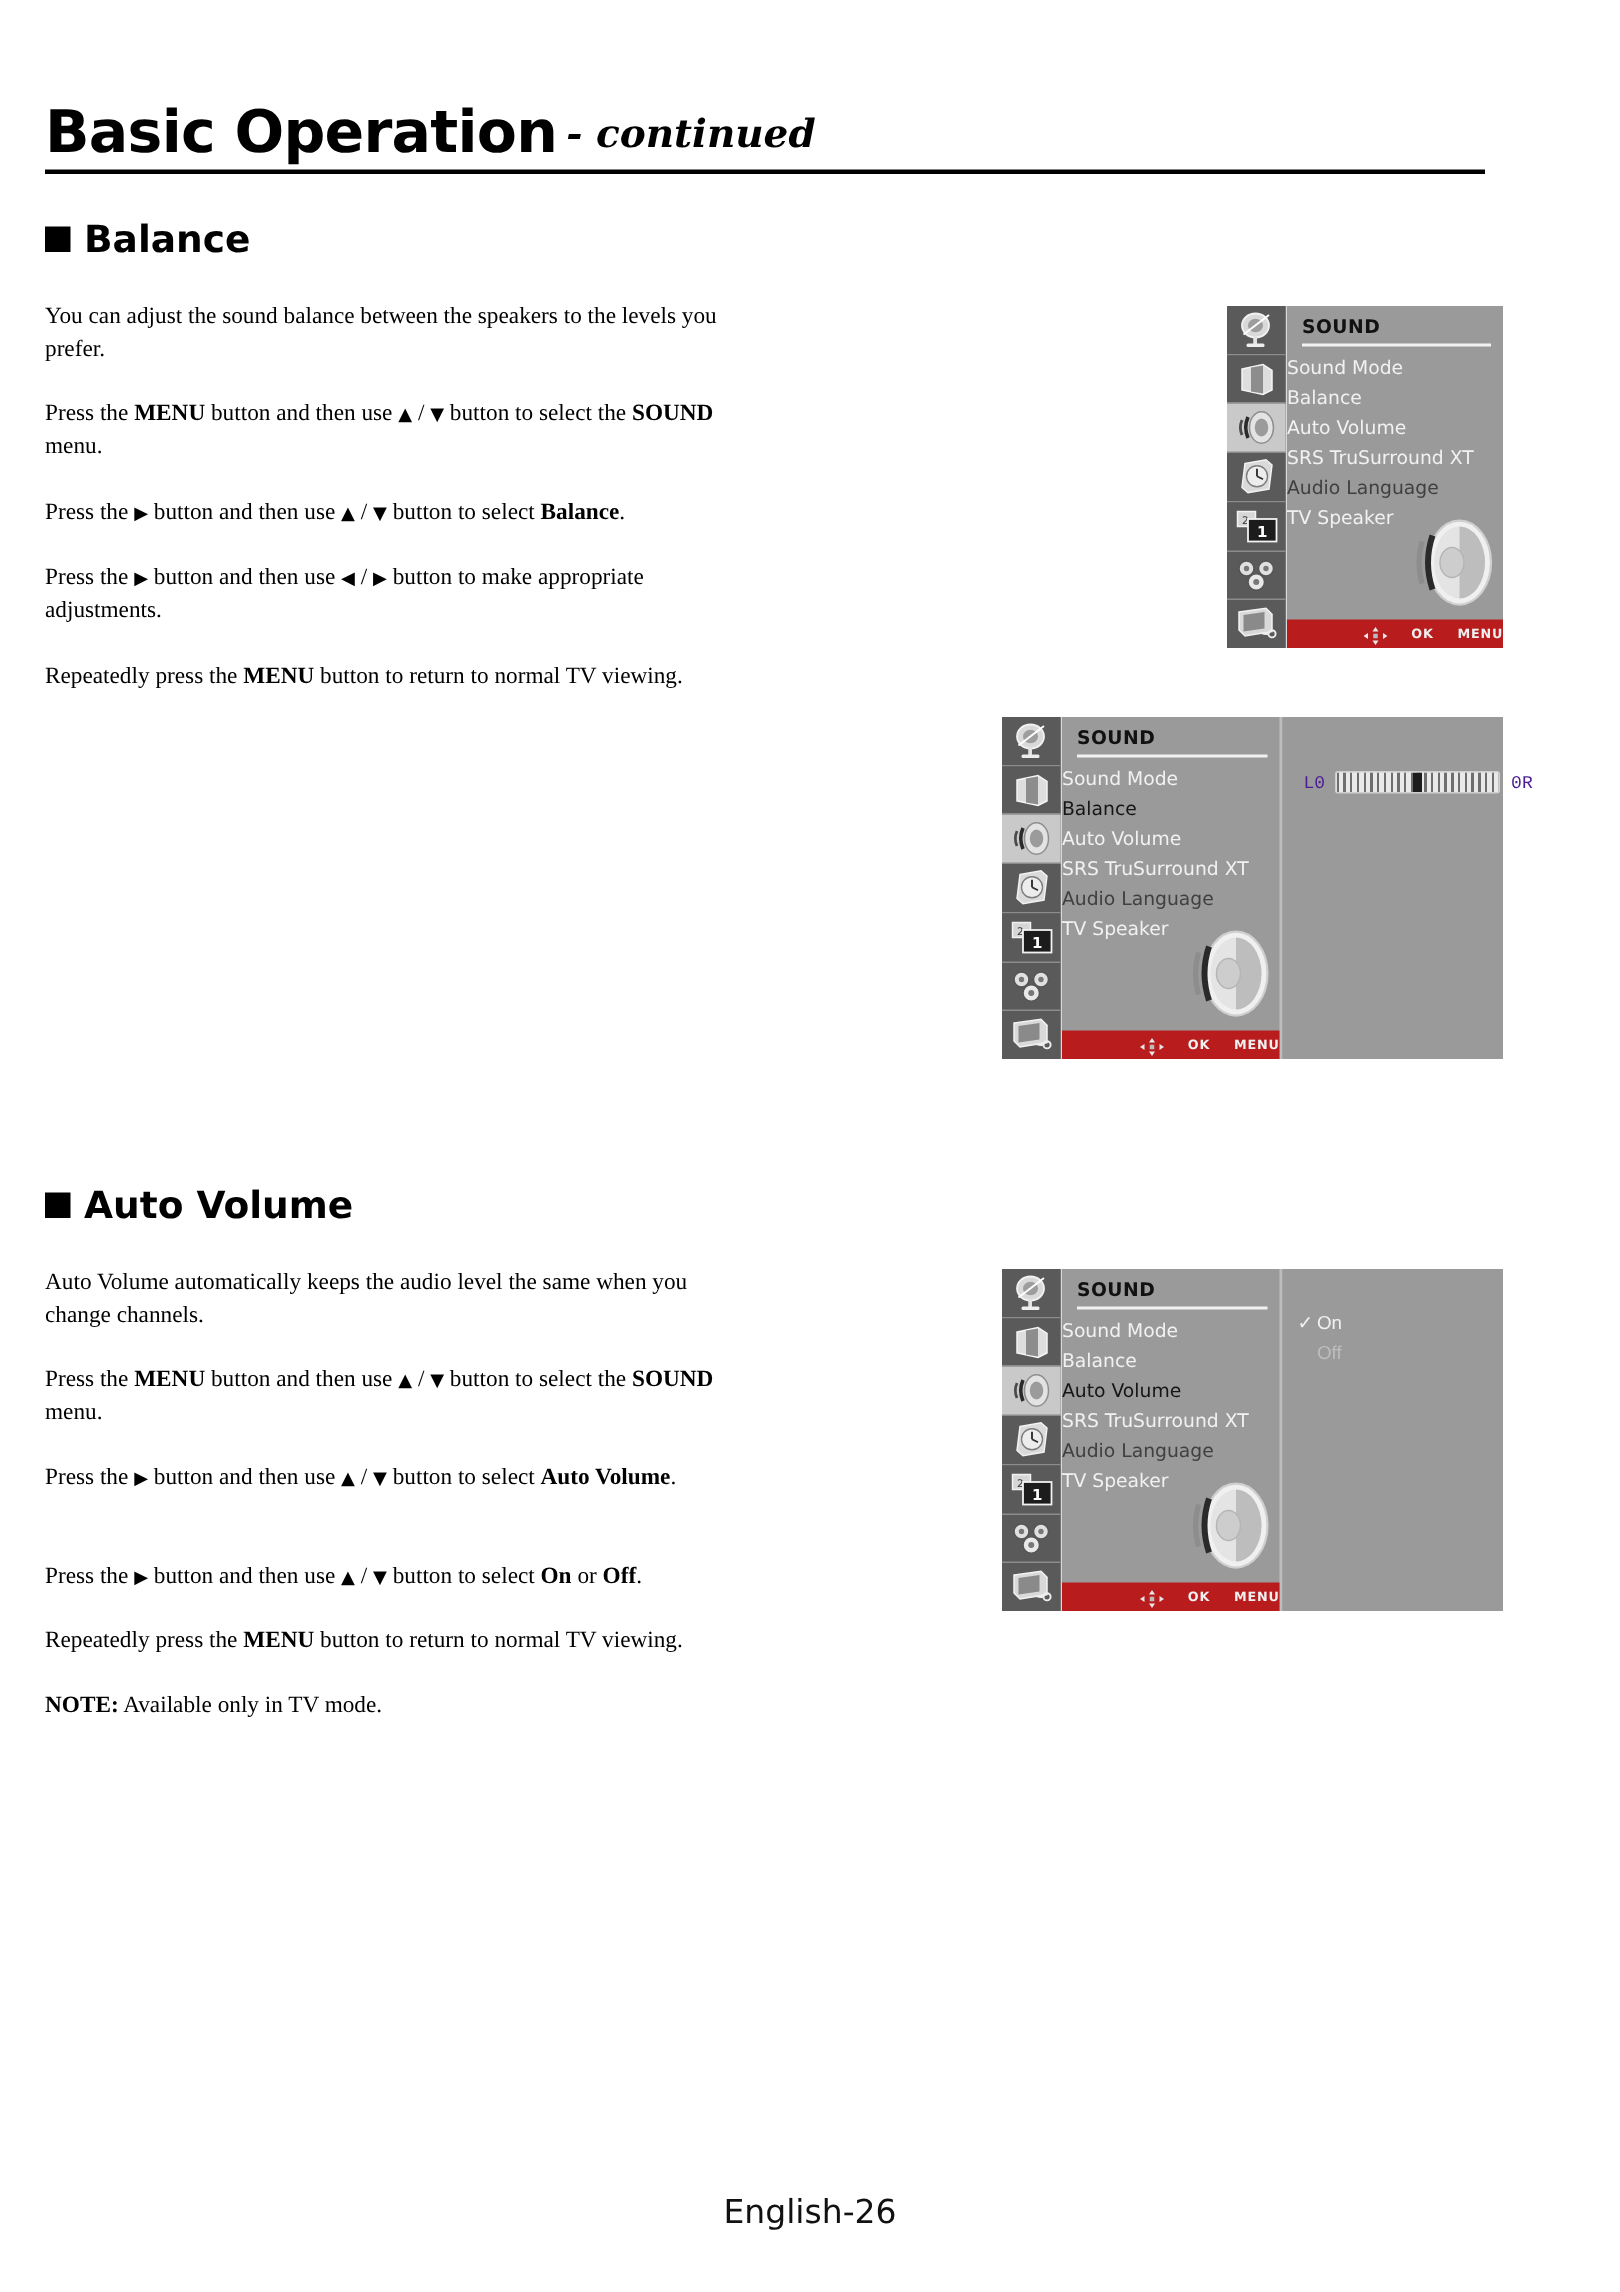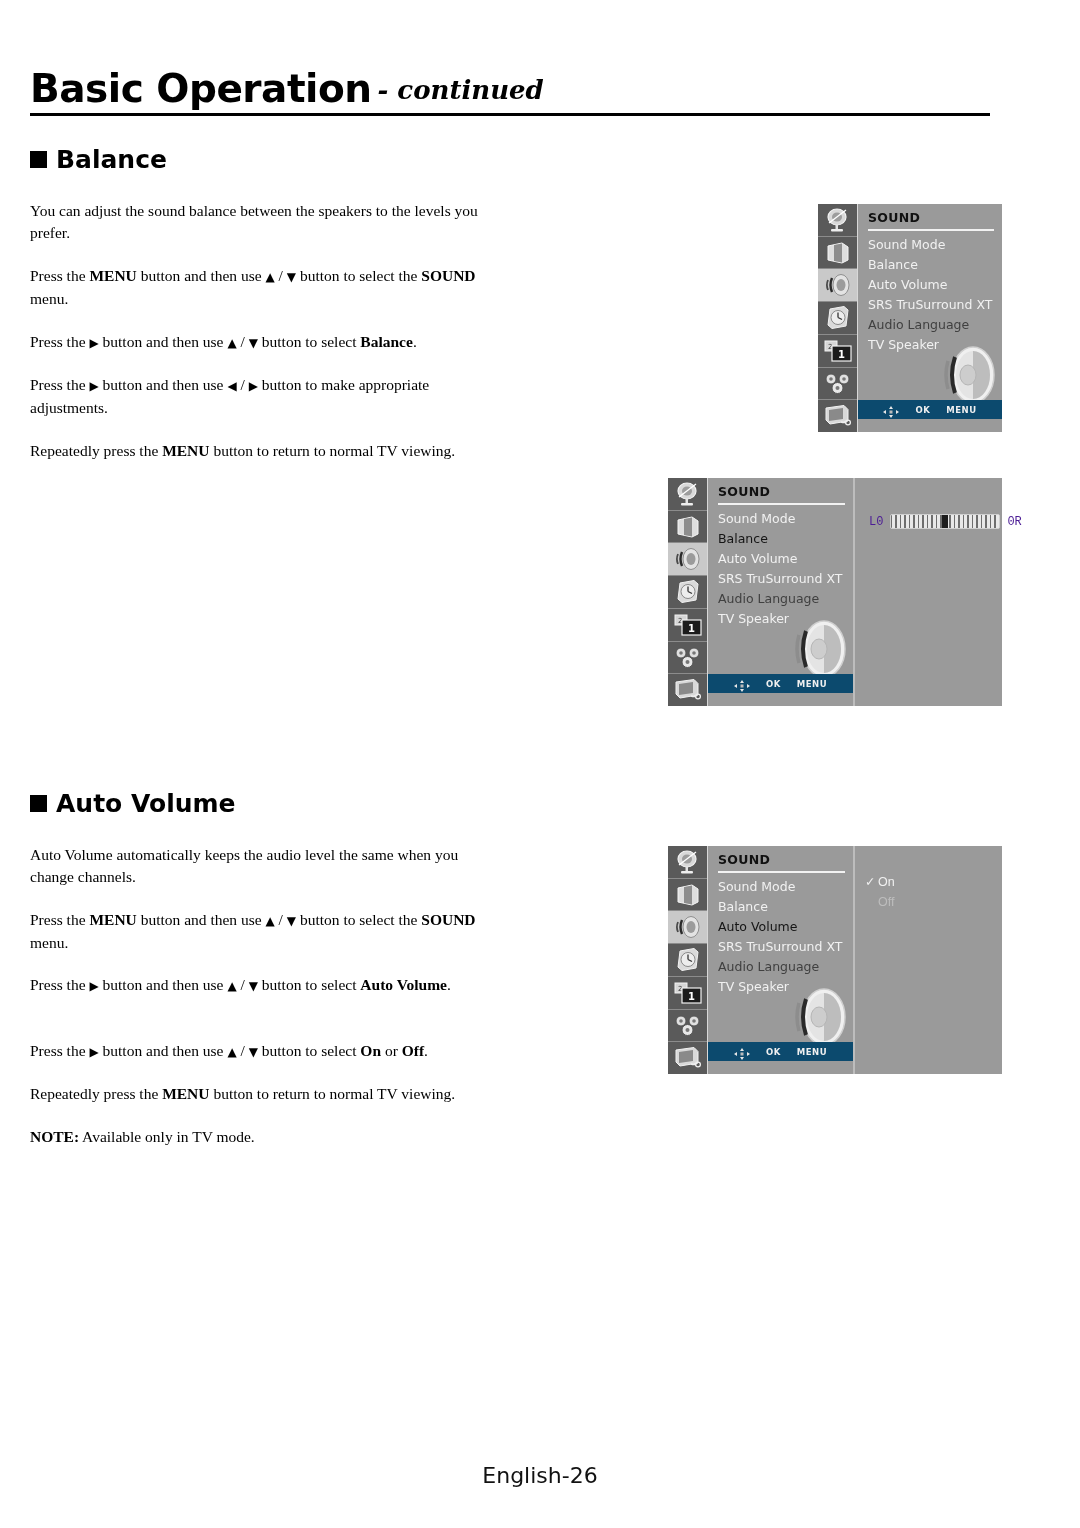--- a/index.html
+++ b/index.html
@@ -103,39 +103,39 @@
     font-family:"DejaVu Sans", sans-serif;
     font-weight:bold;
     font-size:12.5px;
     color:#111;
     padding:6px 0 4px 10px;
     letter-spacing:0.3px;
   }
   .osd-title-rule{
     height:2px;background:#f2f2f2;margin:0 8px 4px 10px;
   }
-  .osd-items{padding-left:10px;}
+  .osd-items{}
   .osd-item{
     font-family:"DejaVu Sans", sans-serif;
     font-size:12.5px;
     line-height:20px;
     color:#f1f1f1;
     white-space:nowrap;
   }
   .osd-item.dim{color:#404040;}
   .osd-item.active{color:#151515;}
   .osd-spk{
     position:absolute;
     right:4px;bottom:26px;
     width:60px;height:62px;
   }
   .osd-bottom{
-    position:absolute;left:0;right:0;bottom:13px;
-    height:19px;background:#0c4a6e;
-    display:flex;align-items:center;justify-content:center;
+    position:absolute;left:0;right:0;bottom:0;
+    height:19px;background:#b91c1c;
+    display:flex;align-items:center;justify-content:flex-end;
     gap:16px;
   }
   .osd-bottom .lbl{
     font-family:"DejaVu Sans", sans-serif;
     font-weight:bold;
     font-size:8.5px;
     color:#f0f0f0;
     letter-spacing:0.5px;
   }
   .nav-ico{width:16px;height:12px;}

